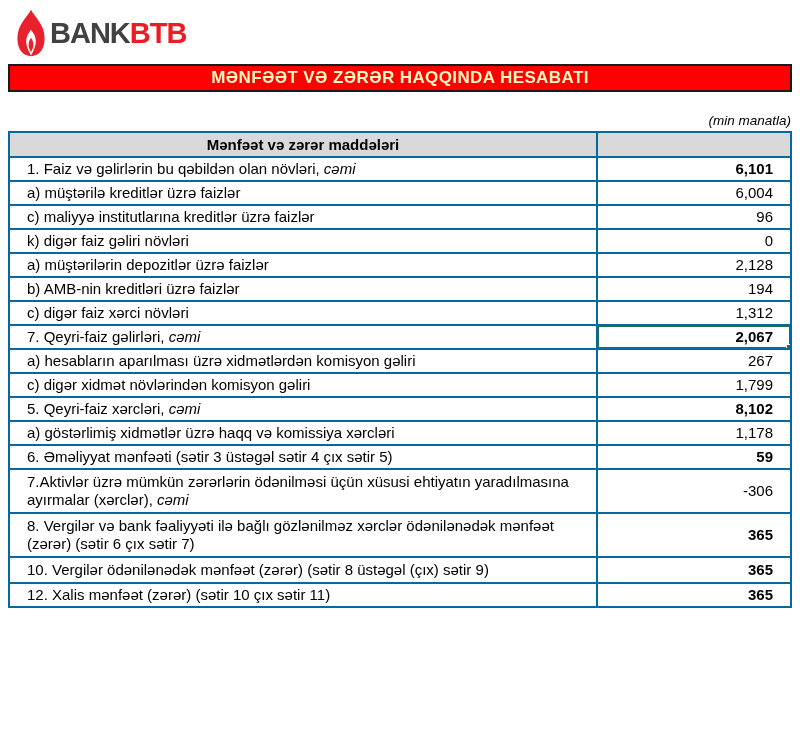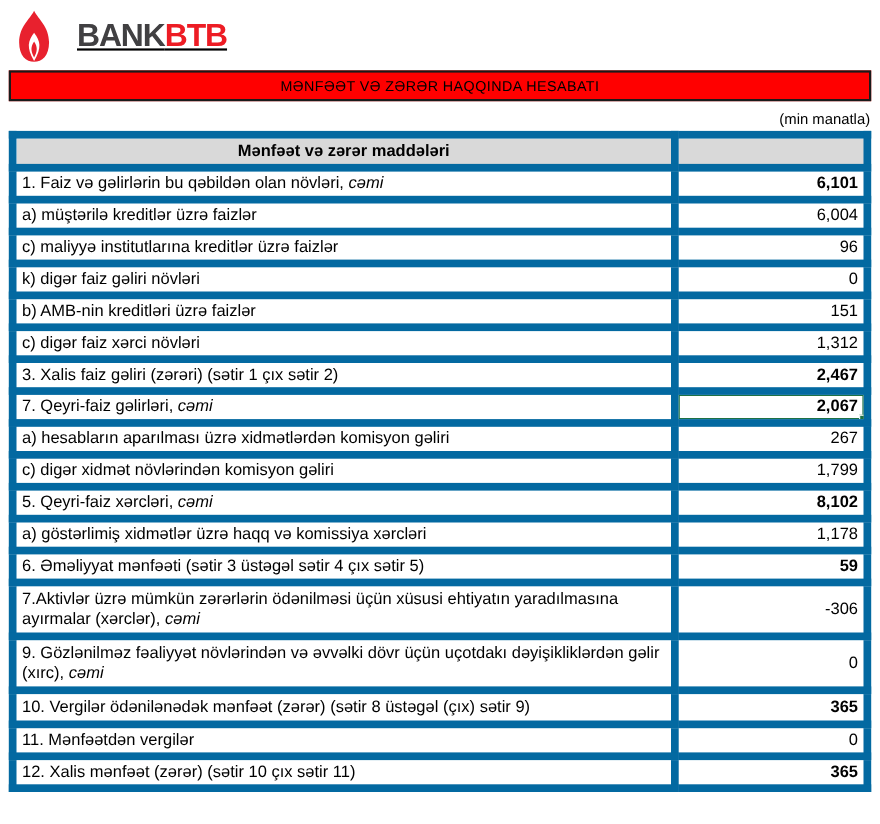--- a/index.html
+++ b/index.html
@@ -1,29 +1,29 @@
 <!DOCTYPE html>
 <html><head>
 <meta charset="utf-8">
 <style>
   html,body{margin:0;padding:0;background:#ffffff;}
   body{width:800px;height:749px;overflow:hidden;font-family:"Liberation Sans","DejaVu Sans",sans-serif;color:#000;}
   .page{padding:0 8px;}
   
-  .logo{display:flex;align-items:center;gap:22px;margin:8px 0 6px 6px;height:50px;text-decoration:underline;}
+  .logo{display:flex;align-items:center;gap:2px;margin:8px 0 6px 6px;height:50px;}
   .logo svg{display:block;}
   .logo-text{font-weight:700;font-size:29px;letter-spacing:-1px;line-height:1;}
   
   .banner{height:24px;border:2px solid #1a1a1a;background:#ff0000;display:flex;align-items:center;justify-content:center;margin-top:6px;}
-  .banner span{color:#000000;font-weight:400;font-size:13px;letter-spacing:.4px;}
+  .banner span{color:#fef9c3;font-weight:700;font-size:17px;letter-spacing:.4px;}
   
-  .unit{ text-align:right;font-size:13.5px;margin:9px 1px 3px 0;font-weight:500;}
+  .unit{ text-align:right;font-style:italic;font-size:13.5px;margin:21px 1px 3px 0;font-weight:500;}
   
   table{border-collapse:collapse;width:784px;border:2px solid #000;table-layout:fixed;}
-  th,td{border:7px solid #0369a1;padding:2px 5px;font-size:15px;line-height:18px;vertical-align:middle;overflow:hidden;}
+  th,td{border:2px solid #0369a1;padding:2px 17px;font-size:15px;line-height:18px;vertical-align:middle;overflow:hidden;}
   th.lbl{background:#d9d9d9;text-align:center;font-weight:700;height:19px;}
   th.val{background:#d9d9d9;width:158px;}
   td.lbl{text-align:left;}
   td.val{text-align:right;width:158px;}
   tr.b td.lbl{font-weight:400;}
   td.vb{font-weight:700;}
   tr.tall td{padding-top:3px;padding-bottom:3px;}
   em.cmi{font-style:italic;}
   
   td.selected{position:relative;}
@@ -70,30 +70,30 @@
         </tr>
         <tr>
           <td class="lbl"><span>c) maliyyə institutlarına kreditlər üzrə faizlər</span></td>
           <td class="val">96</td>
         </tr>
         <tr>
           <td class="lbl"><span>k) digər faiz gəliri növləri</span></td>
           <td class="val">0</td>
         </tr>
         <tr>
+          <td class="lbl"><span>a) müştərilərin depozitlər üzrə faizlər</span></td>
+          <td class="val">2,128</td>
+        </tr>
+        <tr>
           <td class="lbl"><span>b) AMB-nin kreditləri üzrə faizlər</span></td>
-          <td class="val">151</td>
+          <td class="val">194</td>
         </tr>
         <tr>
           <td class="lbl"><span>c) digər faiz xərci növləri</span></td>
           <td class="val">1,312</td>
-        </tr>
-        <tr class="b">
-          <td class="lbl"><span>3. Xalis faiz gəliri (zərəri) (sətir 1 çıx sətir 2)</span></td>
-          <td class="val vb">2,467</td>
         </tr>
         <tr class="b">
           <td class="lbl"><span>7. Qeyri-faiz gəlirləri, </span><em class="cmi">cəmi</em></td>
           <td class="val vb selected">2,067</td>
         </tr>
         <tr>
           <td class="lbl"><span>a) hesabların aparılması üzrə xidmətlərdən komisyon gəliri</span></td>
           <td class="val">267</td>
         </tr>
         <tr>
@@ -110,30 +110,26 @@
         </tr>
         <tr class="b">
           <td class="lbl"><span>6. Əməliyyat mənfəəti (sətir 3 üstəgəl sətir 4 çıx sətir 5)</span></td>
           <td class="val vb">59</td>
         </tr>
         <tr class="tall">
           <td class="lbl"><span>7.Aktivlər üzrə mümkün zərərlərin ödənilməsi üçün xüsusi ehtiyatın yaradılmasına ayırmalar (xərclər), </span><em class="cmi">cəmi</em></td>
           <td class="val">-306</td>
         </tr>
         <tr class="b tall">
-          <td class="lbl"><span>9. Gözlənilməz fəaliyyət növlərindən və əvvəlki dövr üçün uçotdakı dəyişikliklərdən gəlir (xırc), </span><em class="cmi">cəmi</em></td>
-          <td class="val">0</td>
+          <td class="lbl"><span>8. Vergilər və bank fəaliyyəti ilə bağlı gözlənilməz xərclər ödənilənədək mənfəət (zərər) (sətir 6 çıx sətir 7)</span></td>
+          <td class="val vb">365</td>
         </tr>
         <tr class="b tall">
           <td class="lbl"><span>10. Vergilər ödənilənədək mənfəət (zərər) (sətir 8 üstəgəl (çıx) sətir 9)</span></td>
           <td class="val vb">365</td>
-        </tr>
-        <tr class="b">
-          <td class="lbl"><span>11. Mənfəətdən vergilər</span></td>
-          <td class="val">0</td>
         </tr>
         <tr class="b">
           <td class="lbl"><span>12. Xalis mənfəət (zərər) (sətir 10 çıx sətir 11)</span></td>
           <td class="val vb">365</td>
         </tr>
       </tbody>
   </table>
 
 </div>
 

